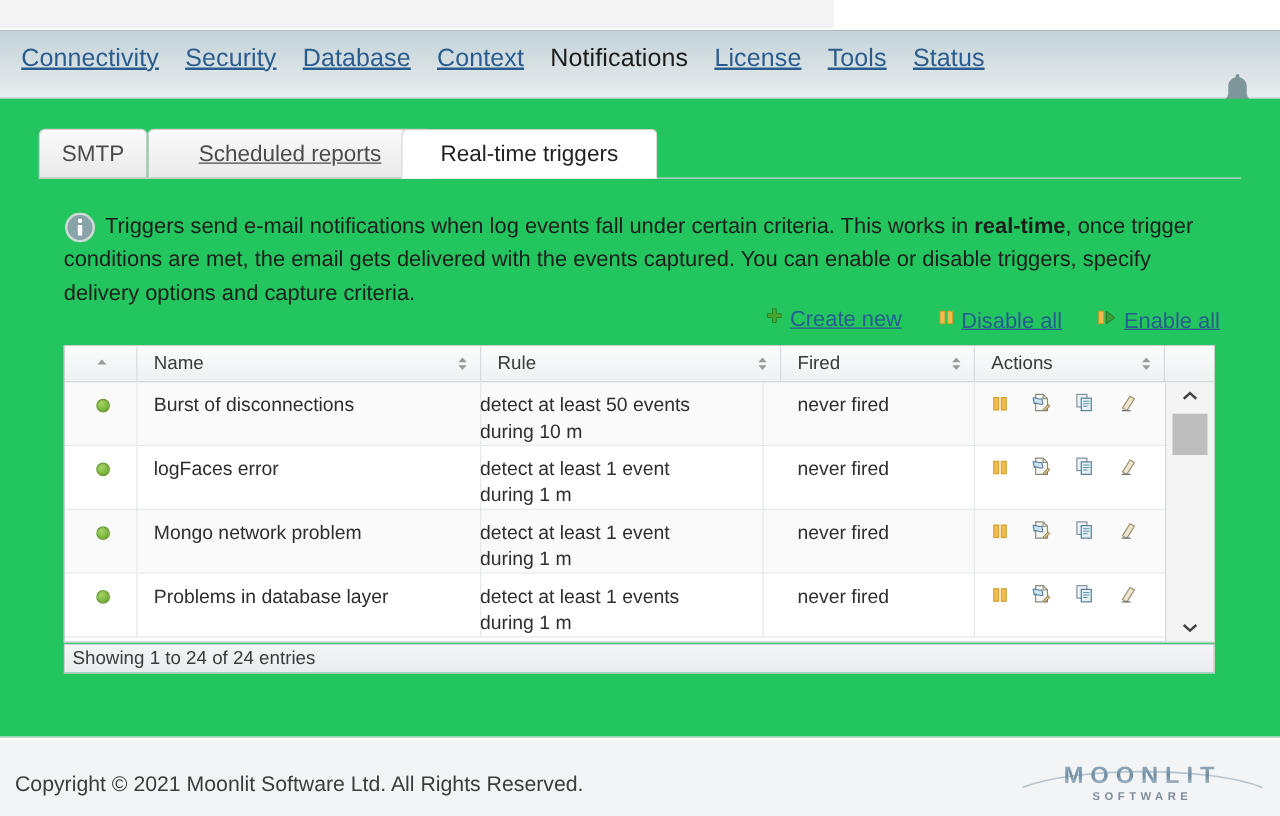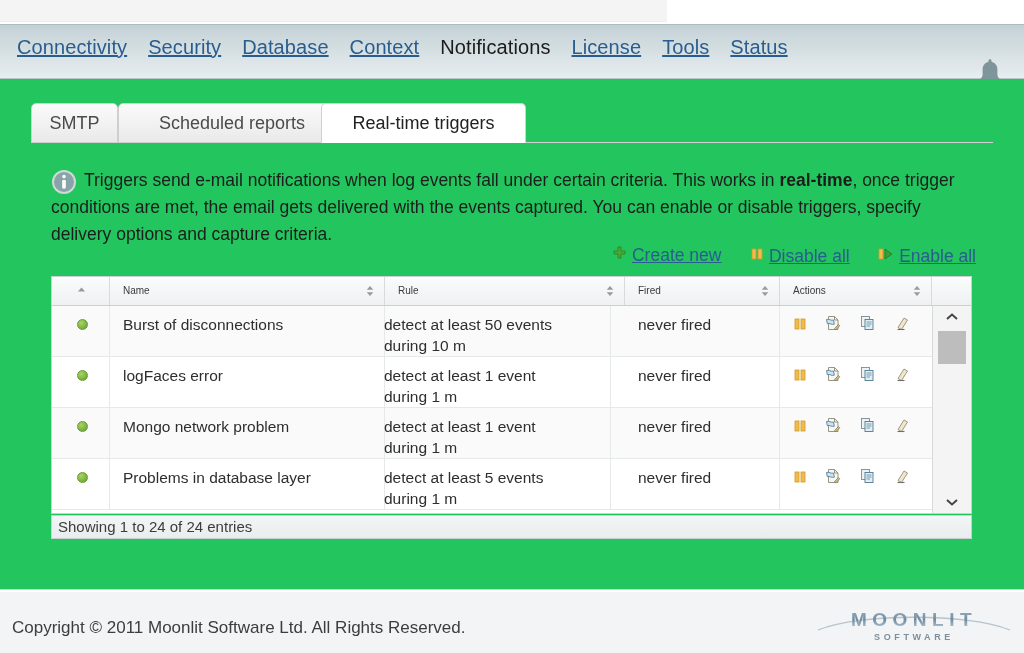--- a/index.html
+++ b/index.html
@@ -73,21 +73,21 @@
     line-height: 39px; text-align: center;
     cursor: pointer;
   }
   .tab.active {
     background: #ffffff;
     border-bottom: 1px solid #ffffff;
     color: #222222;
     z-index: 3;
   }
   #tab-smtp   { left: 0px;   width: 87px; }
-  #tab-sched  { left: 87px;  width: 228px; }
+  #tab-sched  { left: 87px;  width: 228px; text-decoration: underline; }
   #tab-rt     { left: 290px; width: 205px; }
 
   
   #infoblock {
     position: absolute; left: 51px; top: 88px; width: 925px;
   }
   #info-icon {
     position: absolute; left: 1px; top: 3px; width: 24px; height: 24px;
   }
   #infotext {
@@ -116,21 +116,21 @@
     border: 1px solid #c8d0d3;
     background: #ffffff;
   }
   #thead {
     position: absolute; left: 0; top: 0; width: 919px; height: 29px;
     background: linear-gradient(to bottom, #fbfcfc 0%, #eef1f2 100%);
     border-bottom: 1px solid #c8d0d3;
   }
   .th {
     position: absolute; top: 0; height: 28px;
-    font-size: 10px; color: #3a3a3a;
+    font-size: 15px; color: #3a3a3a;
     line-height: 28px;
     border-right: 1px solid #d6dbdd;
     cursor: pointer;
   }
   .th .thlabel { position: absolute; left: 13px; top: 0; }
   .th .sorticon { position: absolute; right: 9px; top: 0; }
   #th-status { left: 0px;   width: 58px; }
   #th-name   { left: 58px;  width: 275px; }
   #th-rule   { left: 333px; width: 240px; }
   #th-fired  { left: 573px; width: 155px; }
@@ -423,21 +423,21 @@
               </svg></span>
         </div>
       </div>
 
       <div class="trow even">
         <div class="cell c-status">
           <span class="dot"></span>
         </div>
         <div class="cell c-name">Problems in database layer</div>
         <div class="cell c-rule">
-          <div>detect at least 5 events</div>
+          <div>detect at least 1 events</div>
           <div>during 1 m</div>
         </div>
         <div class="cell c-fired">never fired</div>
         <div class="cell c-acts">
           <span class="rowicon"><svg width="14" height="14" viewBox="0 0 14 14">
                 <rect x="2" y="2" width="4" height="10" fill="#f0bc4e" stroke="#cf9a22" stroke-width=".8"></rect>
                 <rect x="8" y="2" width="4" height="10" fill="#f0bc4e" stroke="#cf9a22" stroke-width=".8"></rect>
               </svg></span>
           <span class="rowicon"><svg width="16" height="16" viewBox="0 0 16 16">
                 <path d="M3.5 1.5h6l3.5 3.5v9.5h-9.5z" fill="#f6f6f2" stroke="#8a8a7a" stroke-width=".9"></path>
@@ -473,21 +473,21 @@
       </div>
     </div>
 
   </div>
 
   <div id="tablestatus">Showing 1 to 24 of 24 entries</div>
 
 </div>
 
 <div id="footer">
-  <div id="copyright">Copyright © 2011 Moonlit Software Ltd. All Rights Reserved.</div>
+  <div id="copyright">Copyright © 2021 Moonlit Software Ltd. All Rights Reserved.</div>
   <div id="logo">
     <svg width="196" height="40" viewBox="0 0 196 40">
       <defs>
         <linearGradient id="lg" x1="0" y1="0" x2="0" y2="1">
           <stop offset="0%" stop-color="#9fb4c4"></stop>
           <stop offset="50%" stop-color="#6f8ca0"></stop>
           <stop offset="100%" stop-color="#c3d0da"></stop>
         </linearGradient>
       </defs>
       <path d="M2 24 C45 7, 151 7, 194 24" fill="none" stroke="#b6c3cd" stroke-width="1.3"></path>

